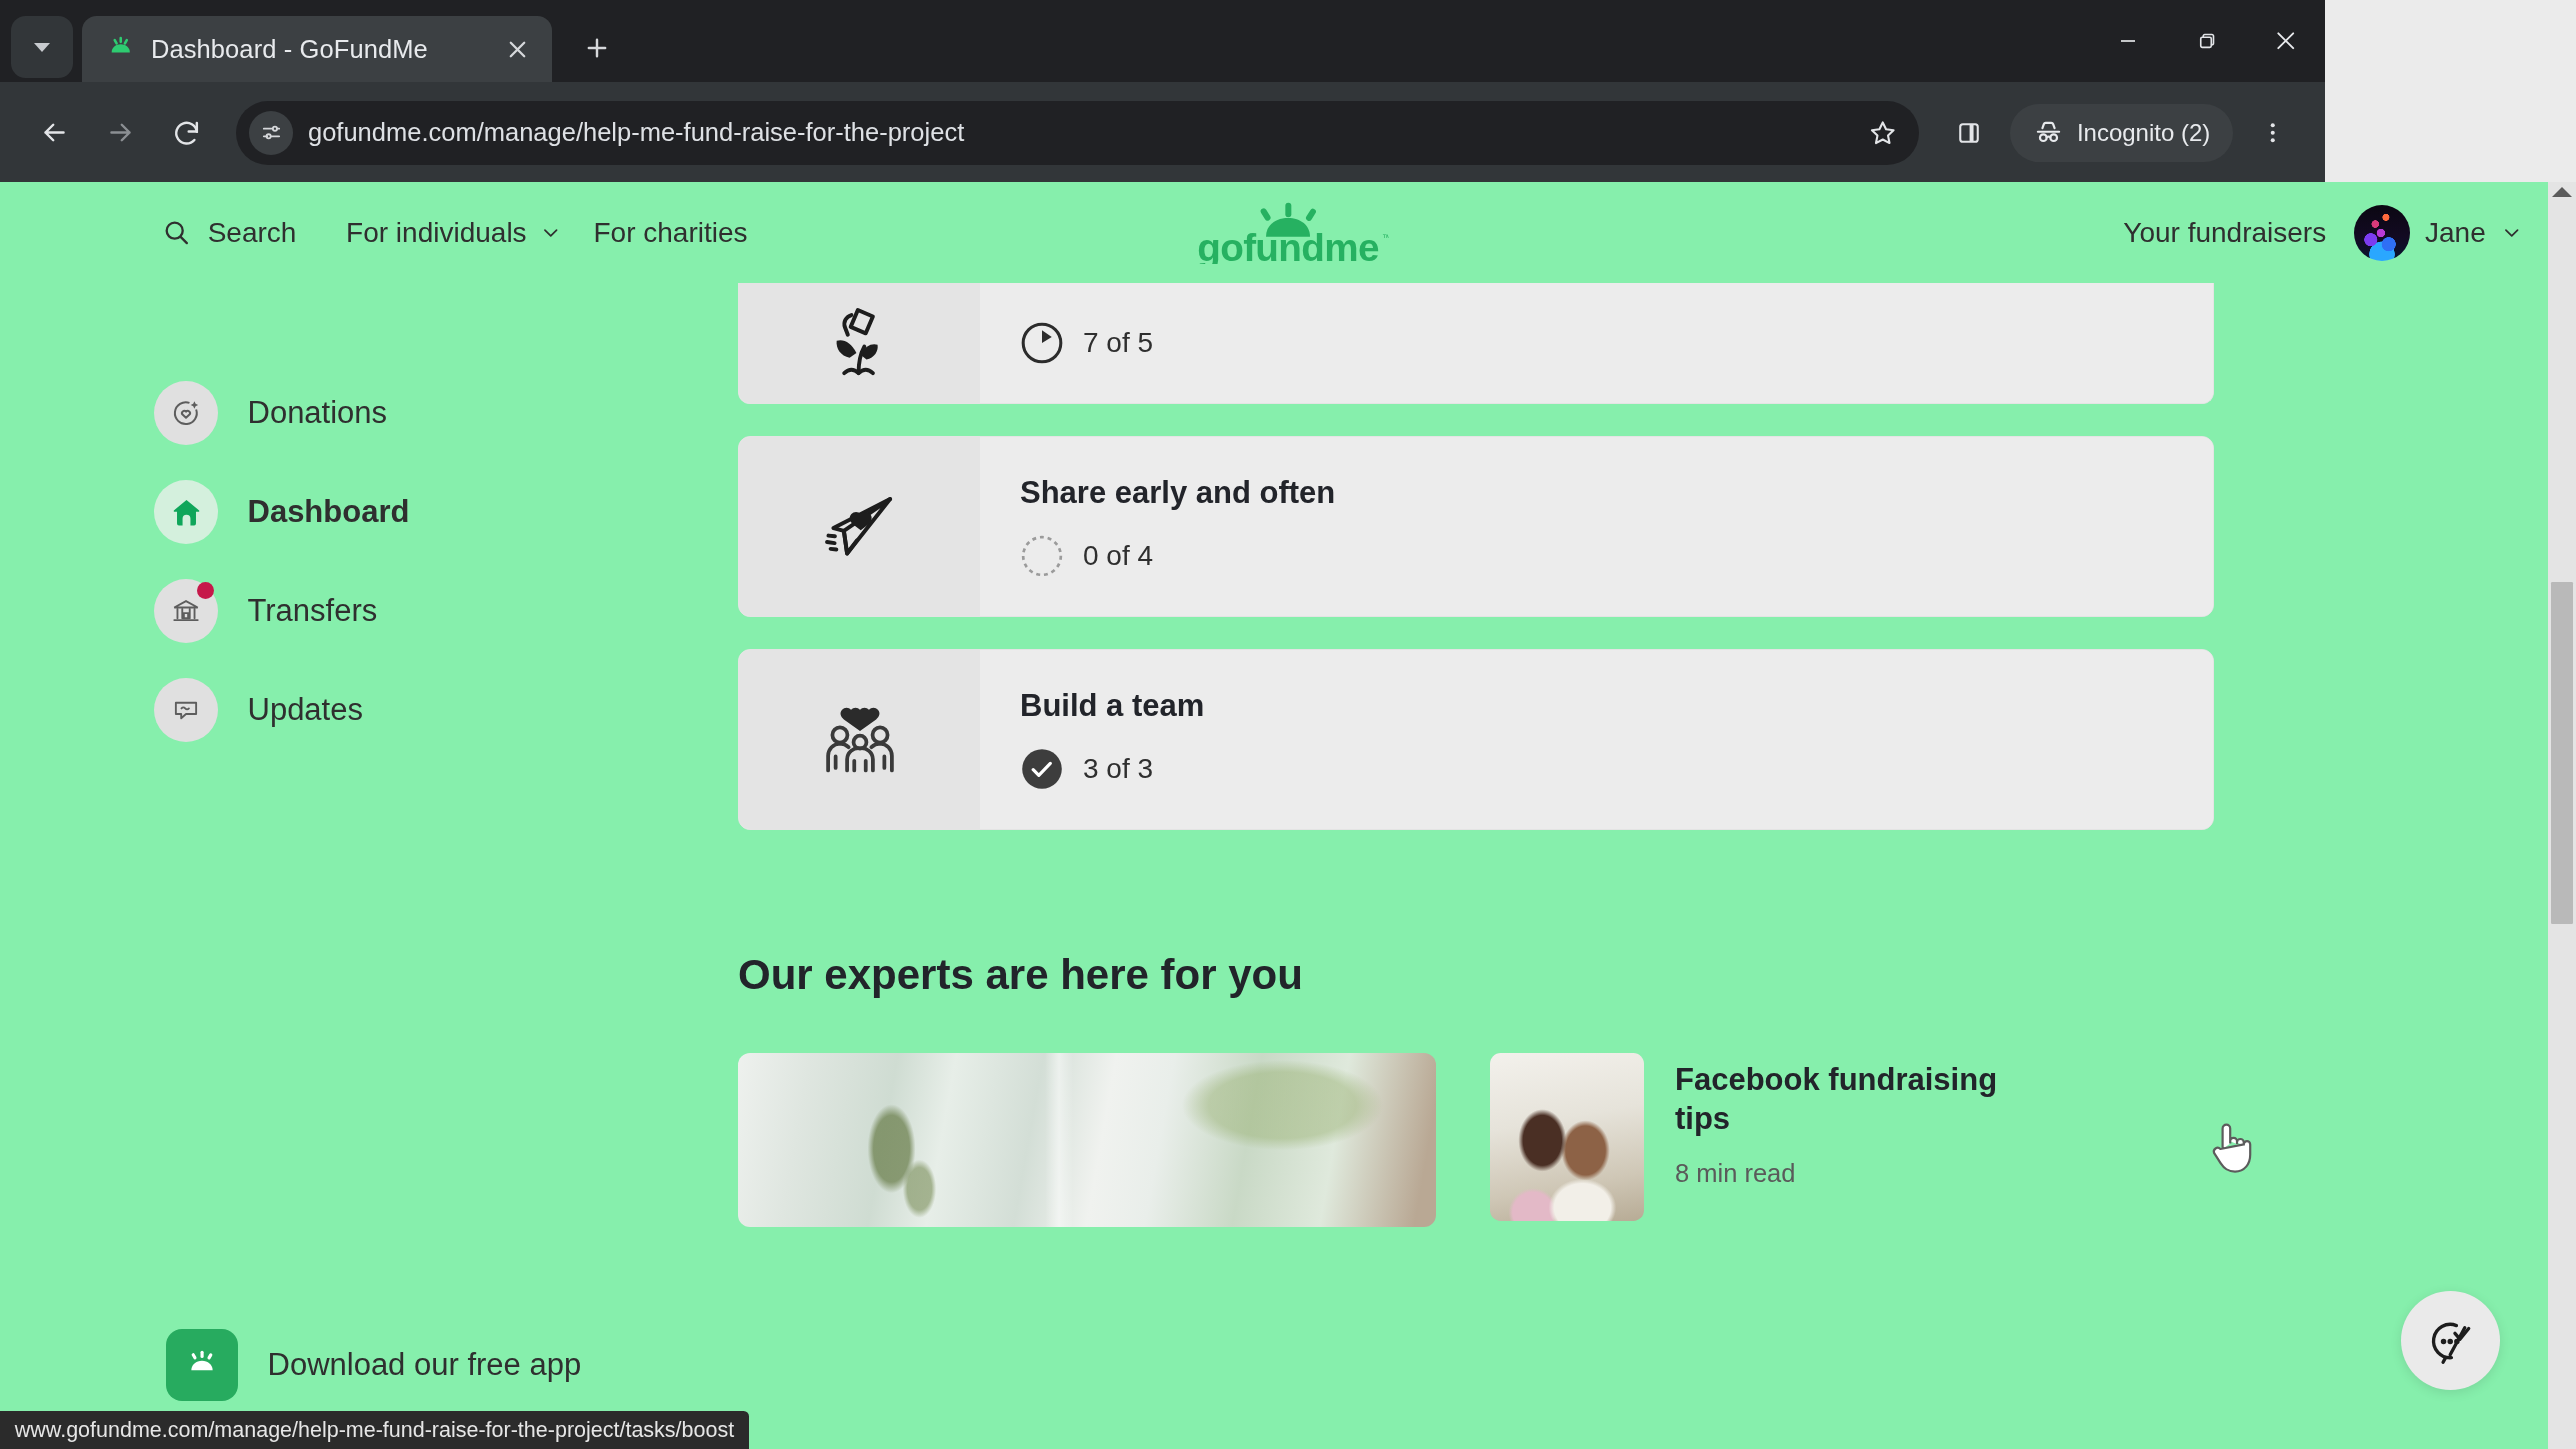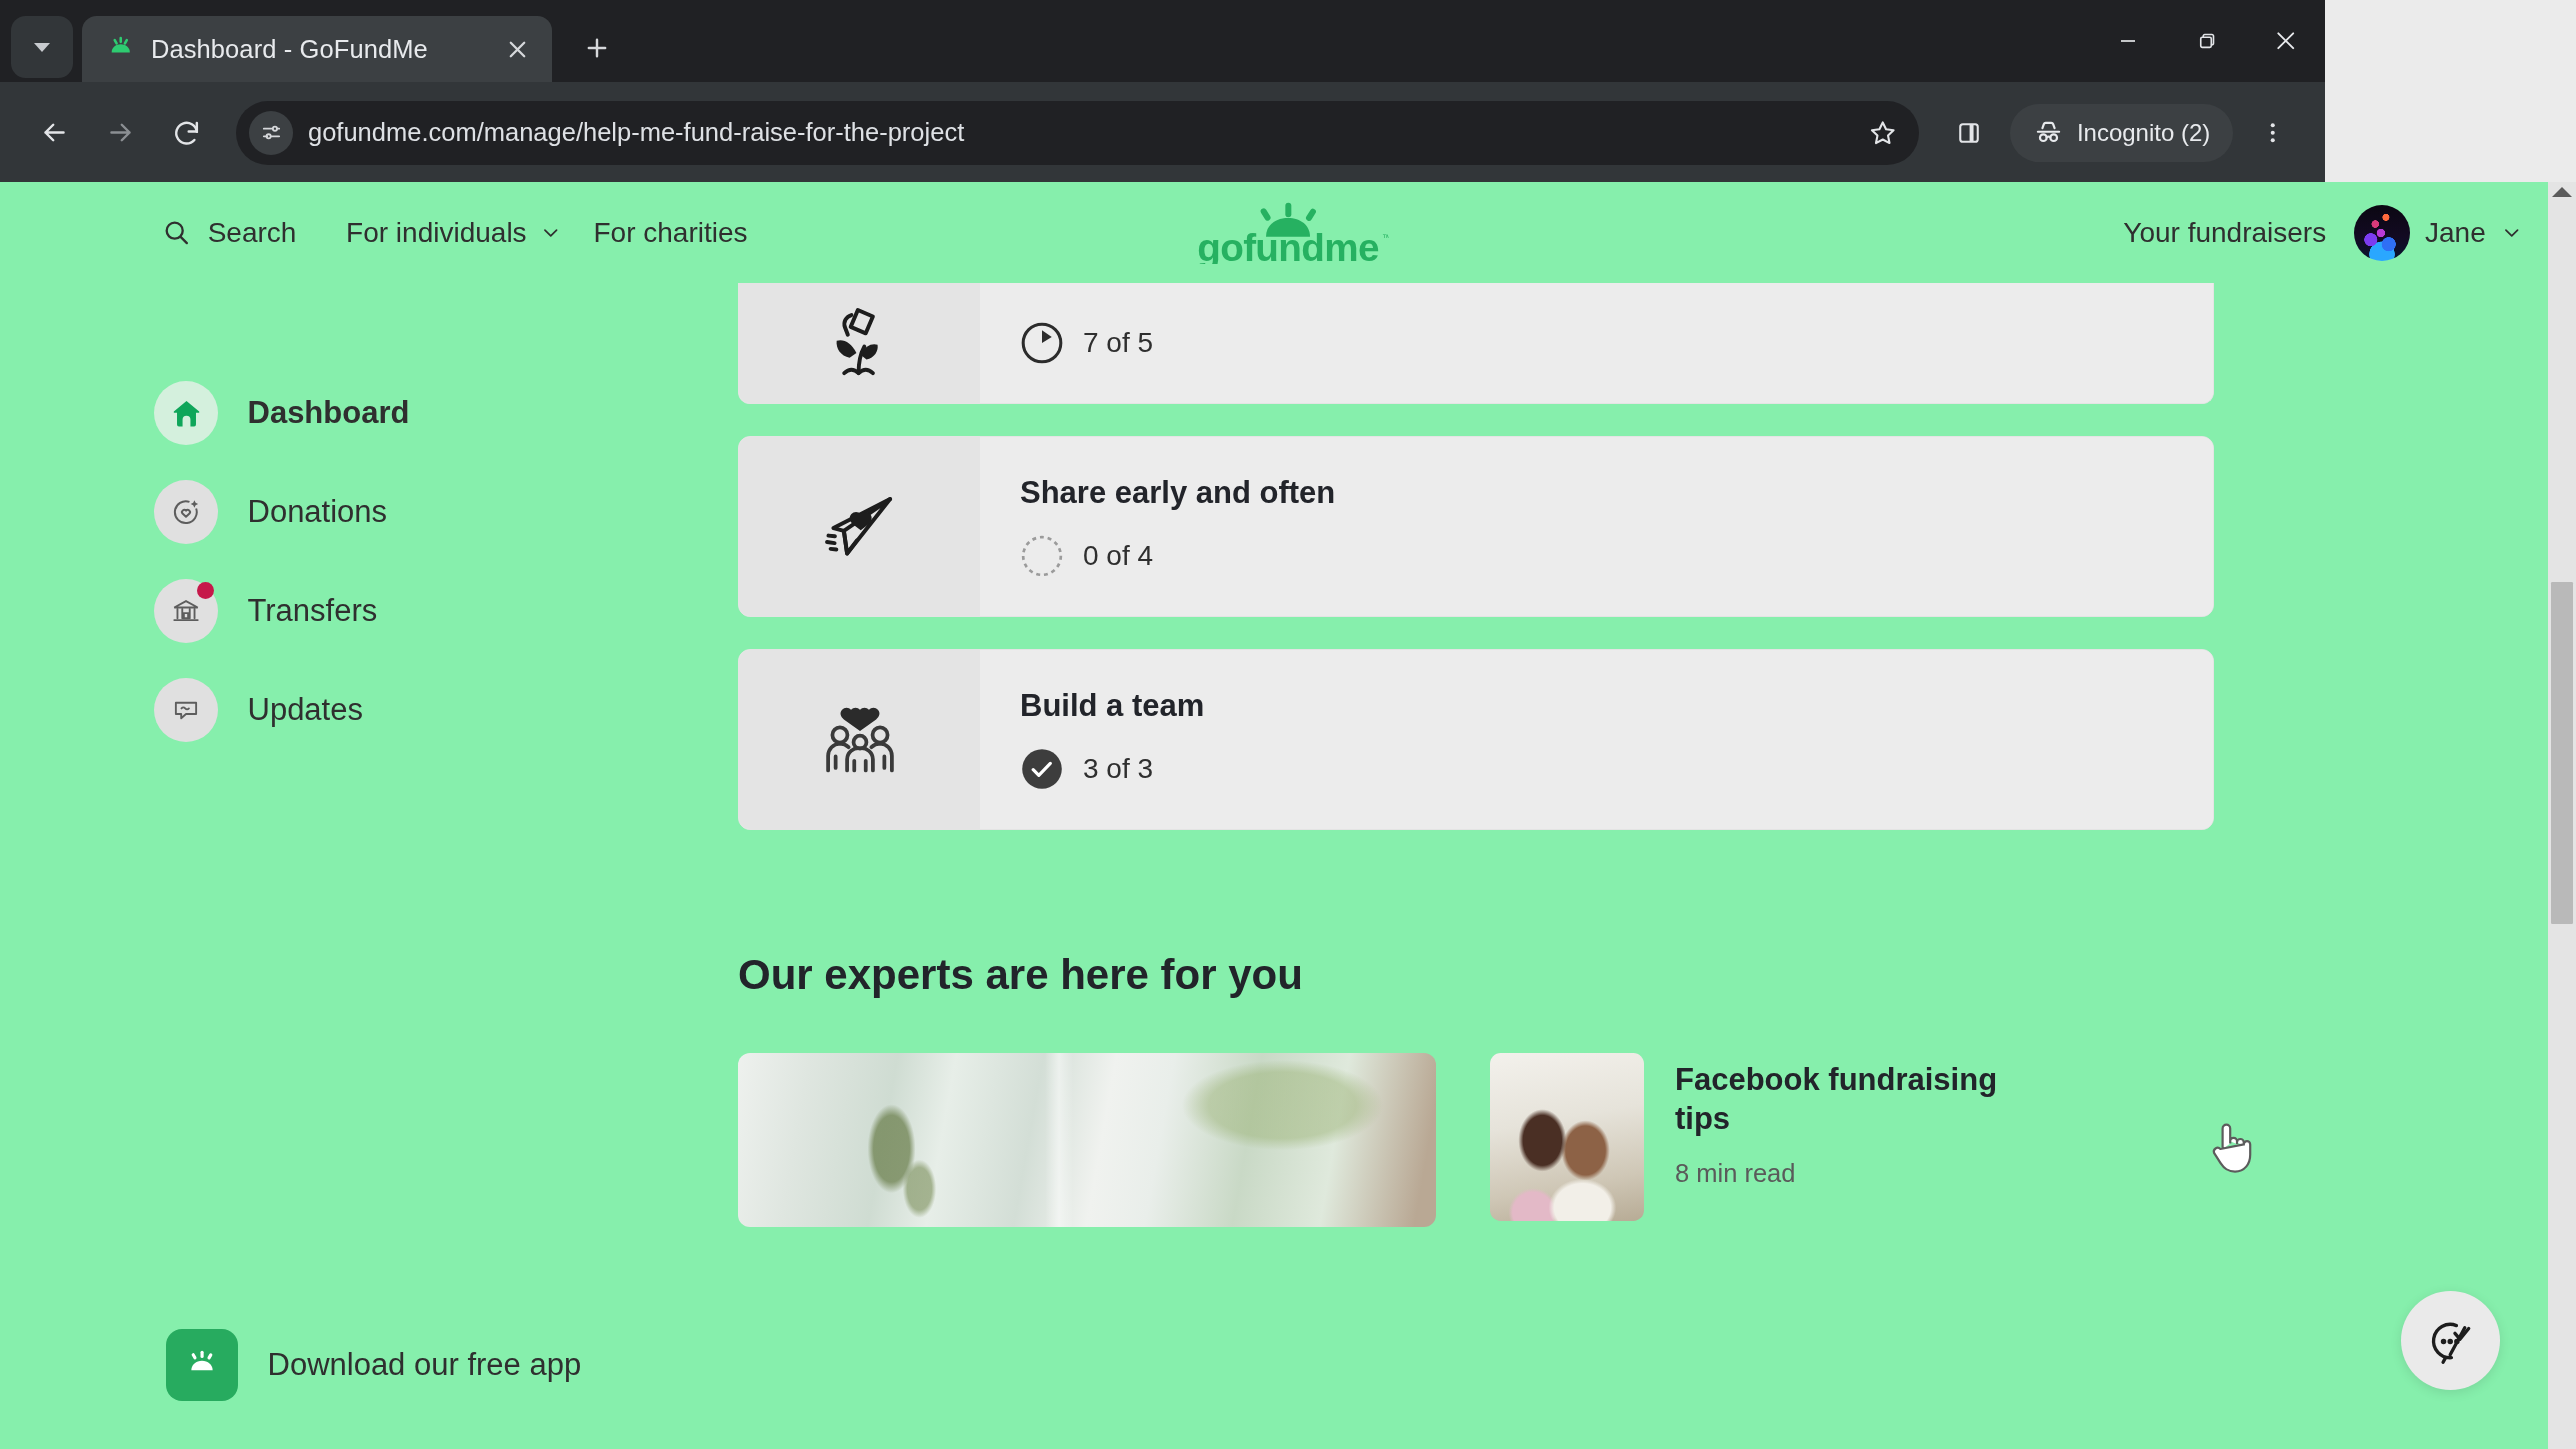--- a/index.html
+++ b/index.html
@@ -355,37 +355,37 @@
             <path d="M5.5 9l6.5 6.5L18.5 9"></path>
           </svg>
         </div>
       </div>
     </div>
 
     <div class="page-body">
 
       <div class="sidebar">
         <div class="side-item">
-          <div class="side-ico active">
-            <svg width="35" height="35" viewBox="0 0 24 24" fill="#0fa65a">
-              <path d="M12 3.4L3.3 10.6v.9h2.2v8.1a1.3 1.3 0 001.3 1.3h2.5v-4.6a2.7 2.7 0 015.4 0v4.6h2.5a1.3 1.3 0 001.3-1.3v-8.1h2.2v-.9z"></path>
-            </svg>
-          </div>
-          <div class="side-label active">Dashboard</div>
-        </div>
-
-        <div class="side-item">
           <div class="side-ico">
             <svg width="32" height="32" viewBox="0 0 24 24" fill="none" stroke="#5d5d5d" stroke-width="1.5">
               <path d="M19.6 9.4a8.2 8.2 0 11-5-5"></path>
               <path d="M12 15.6l-2.6-2.4a1.7 1.7 0 012.6-2.2 1.7 1.7 0 012.6 2.2z" stroke-linejoin="round"></path>
               <path d="M18.3 3.2l.9 1.9 1.9.9-1.9.9-.9 1.9-.9-1.9-1.9-.9 1.9-.9z" fill="#5d5d5d" stroke="none"></path>
             </svg>
           </div>
           <div class="side-label">Donations</div>
+        </div>
+
+        <div class="side-item">
+          <div class="side-ico active">
+            <svg width="35" height="35" viewBox="0 0 24 24" fill="#0fa65a">
+              <path d="M12 3.4L3.3 10.6v.9h2.2v8.1a1.3 1.3 0 001.3 1.3h2.5v-4.6a2.7 2.7 0 015.4 0v4.6h2.5a1.3 1.3 0 001.3-1.3v-8.1h2.2v-.9z"></path>
+            </svg>
+          </div>
+          <div class="side-label active">Dashboard</div>
         </div>
 
         <div class="side-item">
           <div class="side-ico">
             <svg width="32" height="32" viewBox="0 0 24 24" fill="none" stroke="#5d5d5d" stroke-width="1.4" stroke-linecap="round">
               <path d="M3.2 9.4L12 4.6l8.8 4.8z"></path>
               <path d="M5.6 10.4v7M9.2 10.4v7M14.8 10.4v7M18.4 10.4v7"></path>
               <path d="M3.2 18.8h17.6"></path>
               <path d="M10.4 13.6h3.2v3.8h-3.2z"></path>
             </svg>
@@ -517,16 +517,19 @@
       <div class="sbar-up"></div>
       <div class="sbar-thumb"></div>
     </div>
 
     <div class="cursor">
       <svg width="52" height="62" viewBox="0 0 26 31">
         <path d="M8.3 14.6V4.2a1.9 1.9 0 113.8 0v7.6m0-1.2a1.7 1.7 0 113.4 0v1.4m0-.8a1.7 1.7 0 113.4 0v1.6m0-.6a1.6 1.6 0 113.2 0v5.2c0 4.6-2.8 8.4-7.6 8.4-3.6 0-5.4-1.4-7.2-4.2l-3.2-5a1.9 1.9 0 013.1-2.1z" fill="#ffffff" stroke="#5c5c5c" stroke-width="1.1" stroke-linejoin="round"></path>
       </svg>
     </div>
 
+    <div class="statusbar">
+      <span>www.gofundme.com/manage/help-me-fund-raise-for-the-project/tasks/boost</span>
+    </div>
 
   </div>
 </div>
 
 
 </body></html>

